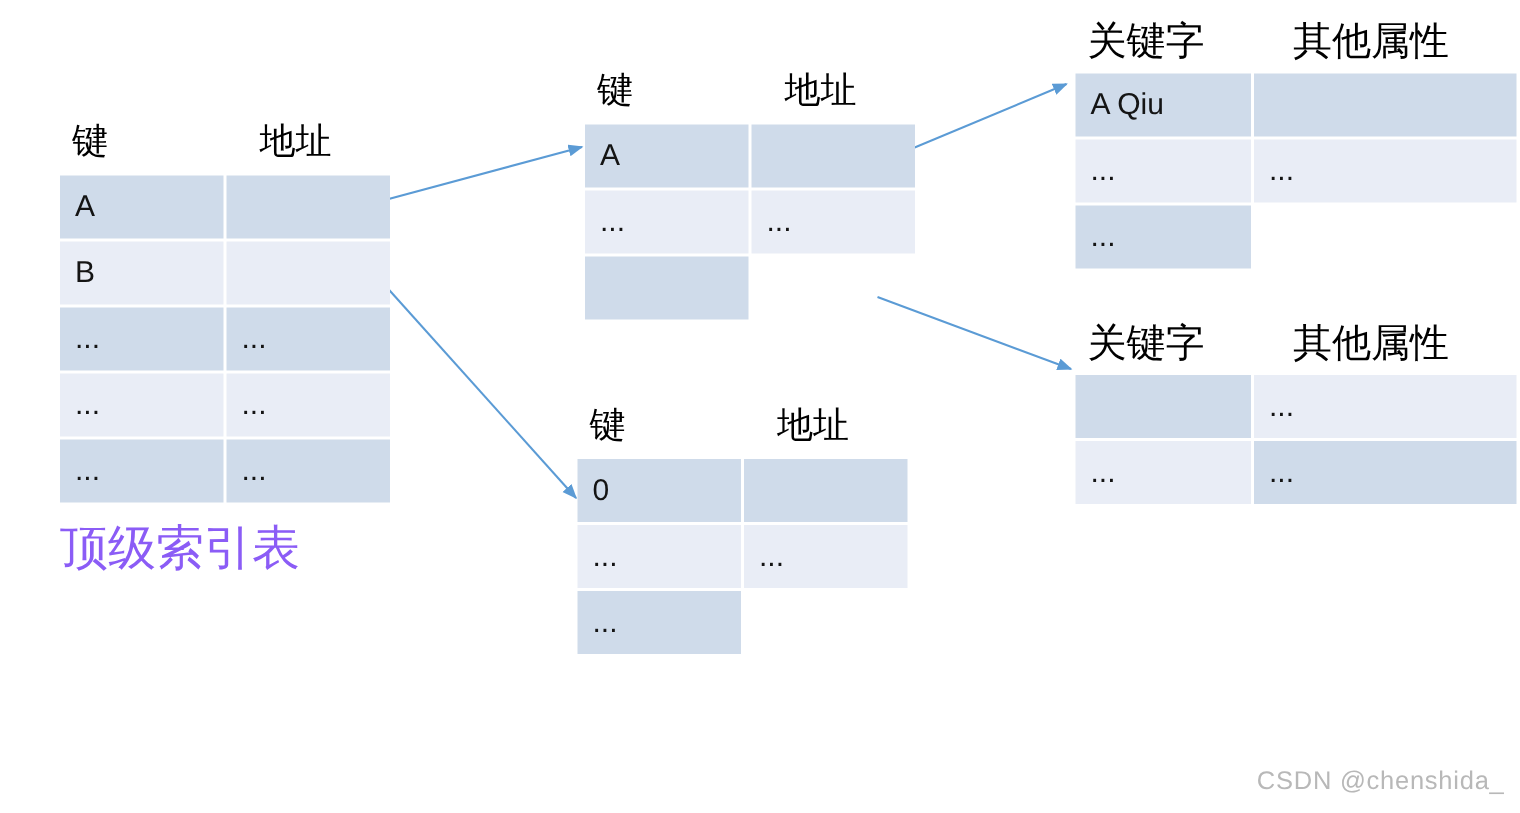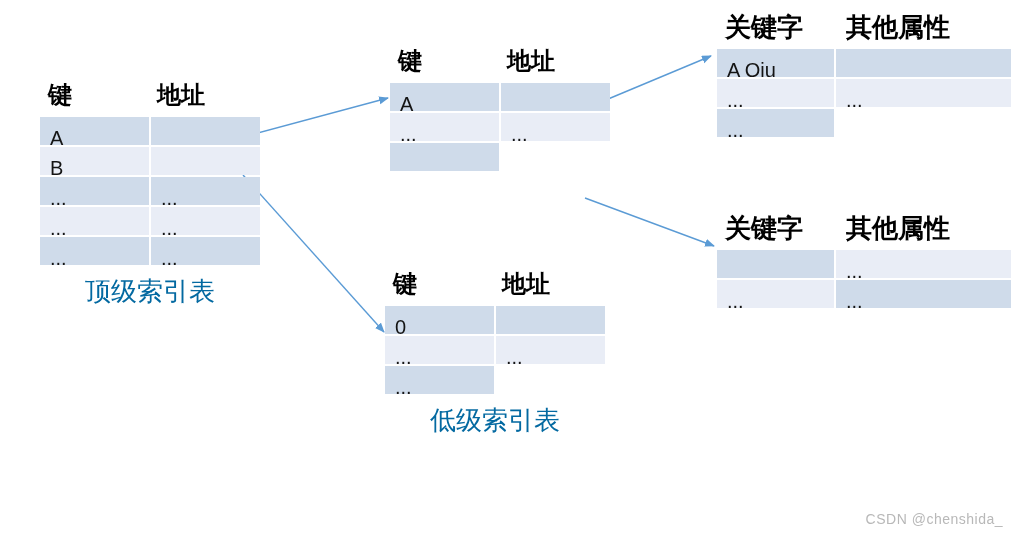--- a/index.html
+++ b/index.html
@@ -7,35 +7,35 @@
     width:1013px;height:542px;position:relative;overflow:hidden;
     background:#ffffff;
     font-family:"Liberation Sans","DejaVu Sans",sans-serif;
   }
   #canvas{position:absolute;left:0;top:0;width:1013px;height:542px;}
   #arrows{position:absolute;left:0;top:0;pointer-events:none;}
   #arrows line{stroke:var(--arrow,#5b9bd5);stroke-width:1.4;}
   #arrows .ahead{fill:var(--arrow,#5b9bd5);}
 
   .tblwrap{position:absolute;}
-  .hdr{display:grid;gap:0;height:37px;align-content:start;
-       font-weight:bold;font-size:24px;color:#000;line-height:30px;}
+  .hdr{display:grid;gap:16px;height:37px;align-content:start;
+       font-weight:normal;font-size:24px;color:#000;line-height:30px;}
   .hdr.lg{font-size:26px;}
   .hdr .h{padding-left:8px;white-space:nowrap;}
   .hdr .h2{padding-left:12px;}
   .cols2eq{grid-template-columns:109px 109px;}
   .cols2rt{grid-template-columns:117px 175px;}
   .grid{display:grid;gap:2px;}
-  .c{height:28px;line-height:42px;padding-left:10px;font-size:20px;
+  .c{height:42px;line-height:42px;padding-left:10px;font-size:20px;
      color:#141414;box-sizing:border-box;white-space:nowrap;overflow:hidden;}
   .d{background:var(--row-dark,#cfdbea);}
   .l{background:var(--row-light,#e9edf6);}
-  .caption{margin-top:9px;text-align:center;font-size:26px;color:#0369a1;
+  .caption{margin-top:9px;text-align:left;font-size:32px;color:#8b5cf6;
      font-family:"Liberation Serif","DejaVu Serif",serif;}
-  .watermark{position:absolute;right:10px;top:511px;font-size:14px;
+  .watermark{position:absolute;right:10px;top:511px;font-size:17px;
      color:var(--wm,#b8b8b8);letter-spacing:0.5px;}
 </style>
 </head>
 <body>
 
 <div id="canvas">
 
   <svg id="arrows" width="1013" height="542" viewBox="0 0 1013 542">
     <defs>
       <marker id="ah" markerWidth="11" markerHeight="9" refX="9" refY="4" orient="auto" markerUnits="userSpaceOnUse">
@@ -87,21 +87,20 @@
       <span class="h">键</span>
       <span class="h">地址</span>
     </div>
     <div class="grid cols2eq">
       <div class="c d">0</div>
       <div class="c d"></div>
       <div class="c l">...</div>
       <div class="c l">...</div>
       <div class="c d">...</div>
     </div>
-    <div class="caption">低级索引表</div>
   </div>
 
   <div class="tblwrap" style="left:717px;top:12px;width:294px;">
     <div class="hdr lg cols2rt">
       <span class="h">关键字</span>
       <span class="h h2">其他属性</span>
     </div>
     <div class="grid cols2rt">
       <div class="c d">A Qiu</div>
       <div class="c d"></div>

